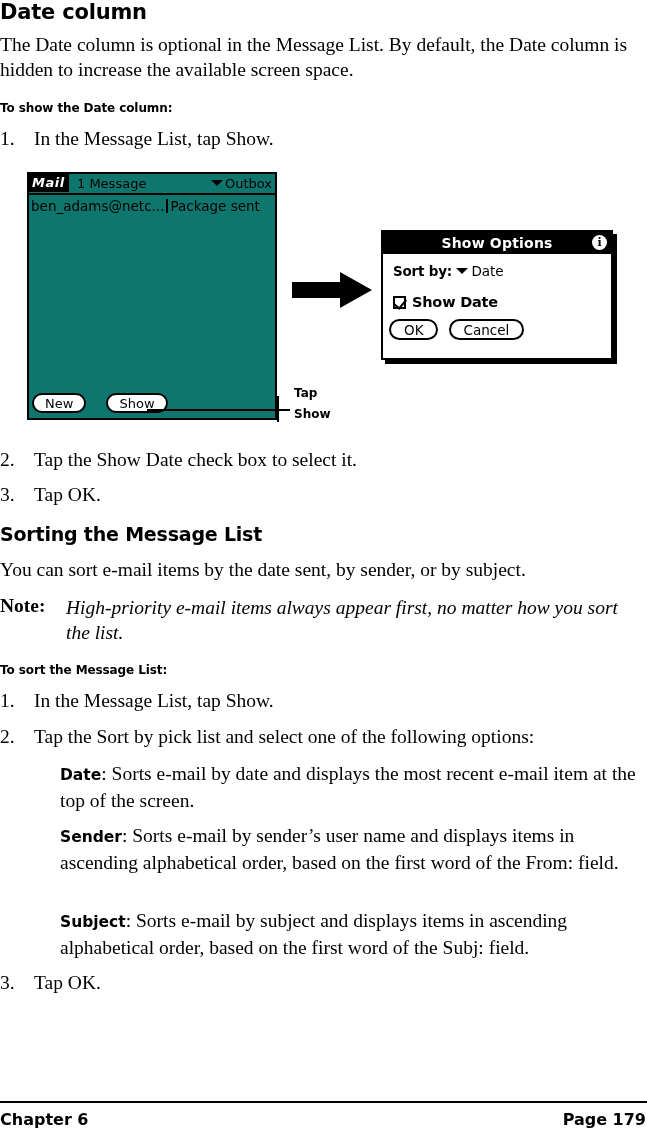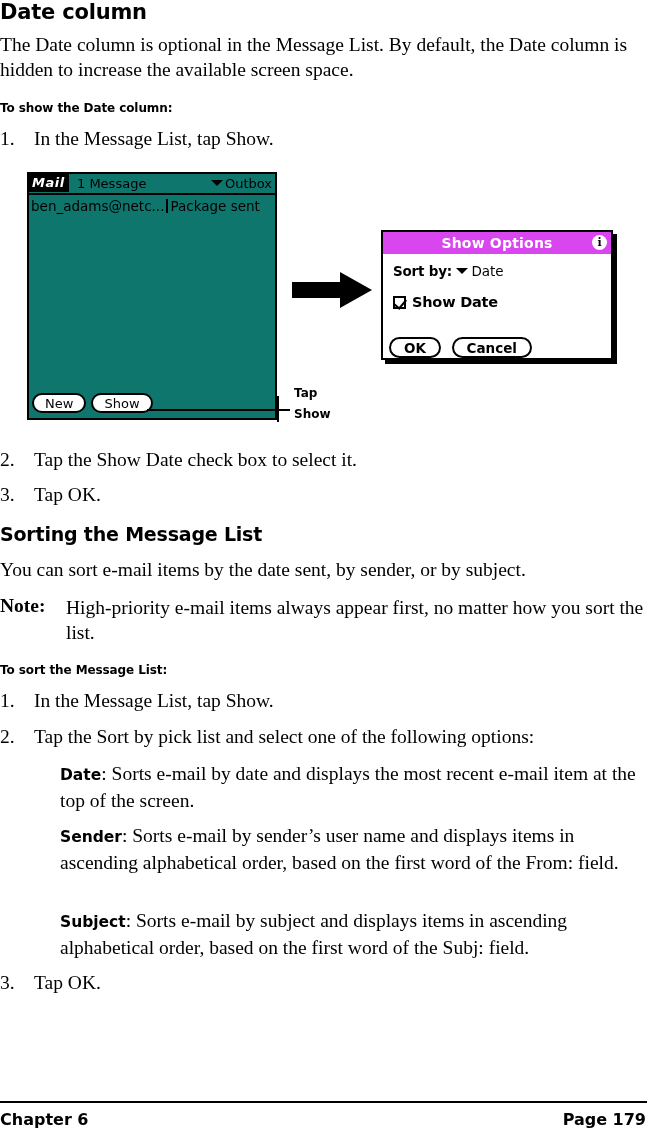--- a/index.html
+++ b/index.html
@@ -188,21 +188,21 @@
   .palm-btn {
     display: inline-block;
     border: 2px solid #000;
     border-radius: 11px;
     padding: 0 11px;
     height: 20px;
     line-height: 18px;
     font-size: 13px;
     background: #fff;
     color: #000;
-    margin-right: 0;
+    margin-right: 15px;
     box-sizing: border-box;
   }
 
   
   .leader-h {
     position: absolute;
     left: 147px;
     top: 409px;
     width: 143px;
     height: 2px;
@@ -261,21 +261,21 @@
     border: 2px solid #000;
     background: #fff;
     box-sizing: border-box;
     font-family: "DejaVu Sans", sans-serif;
   }
   .dlg-title {
     position: absolute;
     left: 0; top: 0;
     width: 228px;
     height: 22px;
-    background: #d946ef;
+    background: #000000;
     color: #fff;
     font-size: 14px;
     font-weight: bold;
     text-align: center;
     line-height: 22px;
     letter-spacing: 0.2px;
   }
   .dlg-info {
     position: absolute;
     right: 4px;
@@ -331,22 +331,21 @@
     top: -1px;
     width: 5px;
     height: 10px;
     border: solid #000;
     border-width: 0 2px 2px 0;
     transform: rotate(40deg);
   }
   .dlg-btnrow {
     position: absolute;
     left: 6px;
-    bottom: 0;
-    font-weight: bold;
+    bottom: 18px;
   }
   .dlg-btn {
     display: inline-block;
     border: 2px solid #000;
     border-radius: 11px;
     height: 21px;
     line-height: 18px;
     padding: 0 13px;
     font-size: 13.5px;
     background: #fff;
@@ -432,21 +431,21 @@
   <div class="list-txt" style="top:447px; left:34px; width:600px;">Tap the Show Date check box to select it.</div>
 
   <div class="list-num" style="top:482px; left:0px; width:26px;">3.</div>
   <div class="list-txt" style="top:482px; left:34px; width:600px;">Tap OK.</div>
 
   <div class="h2" style="top:523px;">Sorting the Message List</div>
 
   <div class="body-p" style="top:557px; width:645px;">You can sort e-mail items by the date sent, by sender, or by subject.</div>
 
   <div class="note-lbl" style="top:595px;">Note:</div>
-  <div class="list-txt" style="top:595px; left:66px; width:578px;">High-priority e-mail items always appear first, no matter how you sort the list.</div>
+  <div class="list-txt" style="top:595px; left:66px; width:578px;font-style:italic;">High-priority e-mail items always appear first, no matter how you sort the list.</div>
 
   <div class="h3" style="top:663px;">To sort the Message List:</div>
 
   <div class="list-num" style="top:688px; left:0px; width:26px;">1.</div>
   <div class="list-txt" style="top:688px; left:34px; width:600px;">In the Message List, tap Show.</div>
 
   <div class="list-num" style="top:724px; left:0px; width:26px;">2.</div>
   <div class="list-txt" style="top:724px; left:34px; width:610px;">Tap the Sort by pick list and select one of the following options:</div>
 
   <div class="defn" style="top:761px; left:60px; width:585px;">

